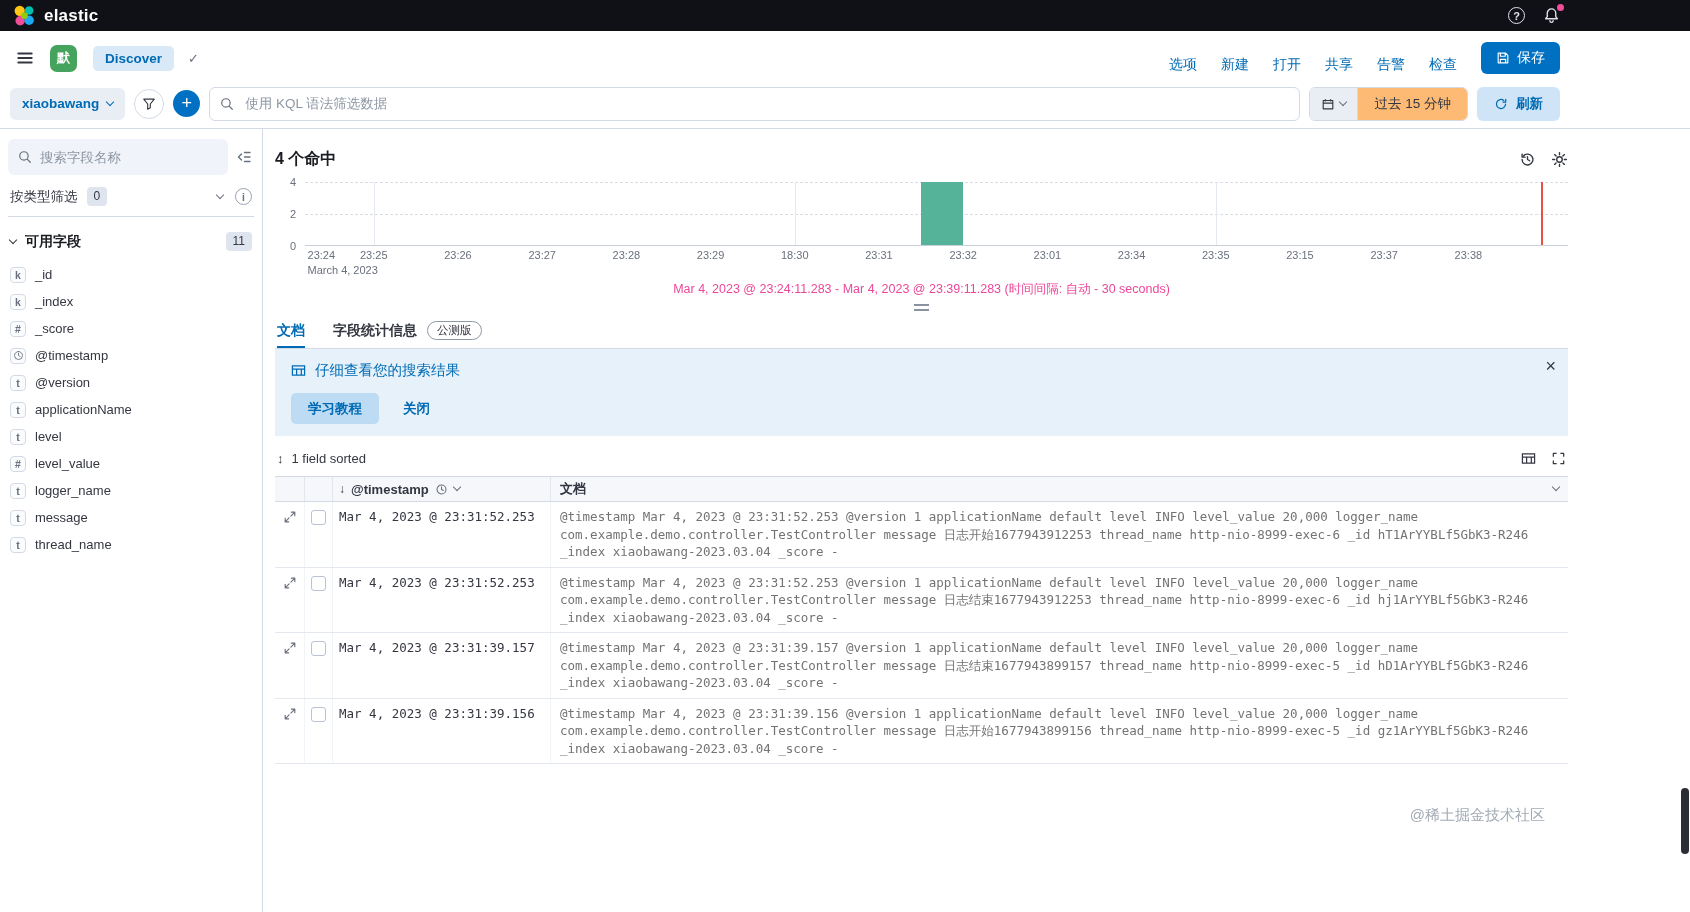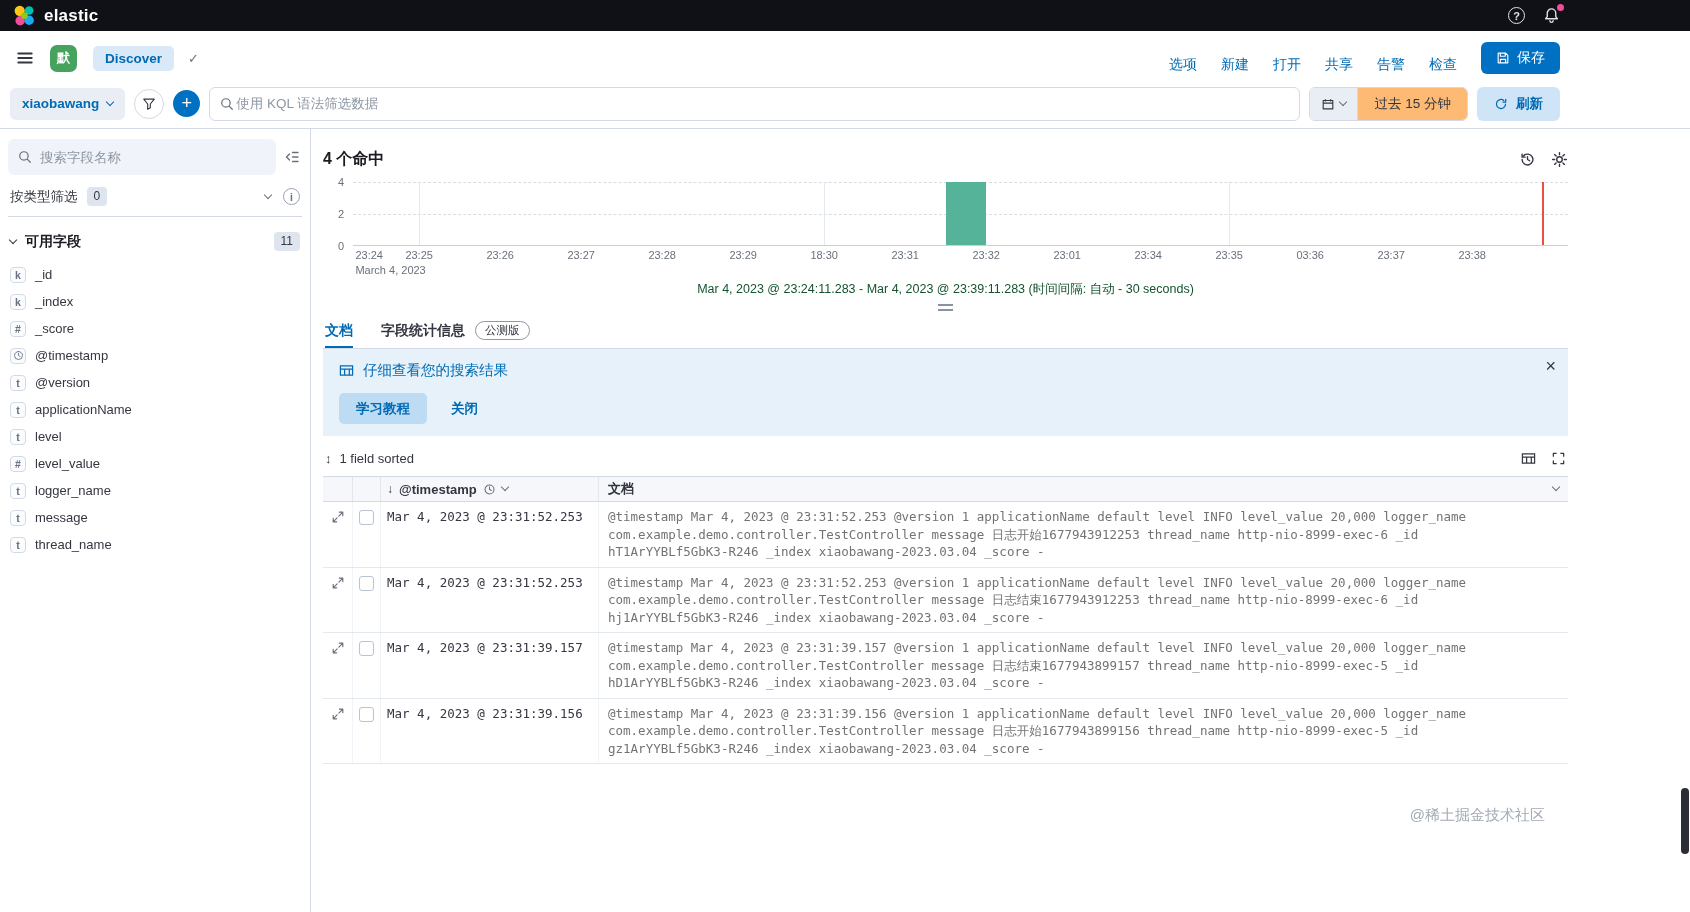--- a/index.html
+++ b/index.html
@@ -30,30 +30,30 @@
 .crumb-pill{margin-left:16px;background:#d9e9f8;color:var(--accent,#006bb4);font-size:13.5px;font-weight:600;padding:5px 12px;border-radius:5px}
 .nav-check{color:#69707d;margin-left:14px;font-size:13px}
 .nb-right{margin-left:auto;display:flex;align-items:flex-end;gap:24px;padding-right:118px}
 .nav-link{color:var(--accent,#006bb4);font-size:14px}
 .save-btn{background:var(--primary-button,#0071c2);color:#fff;height:32px;border-radius:6px;padding:0 15px;font-size:14px;font-weight:500;display:flex;align-items:center;gap:7px}
 
 .query-bar{height:44px;display:flex;align-items:center;gap:9px;padding:0 130px 6px 10px;border-bottom:1px solid #d3dae6}
 .dv-picker{background:#e9eef5;height:32px;border-radius:6px;padding:0 12px;color:var(--accent,#006bb4);font-weight:600;font-size:13.5px;display:flex;align-items:center;gap:8px}
 .icon-round{width:30px;height:30px;border:1px solid #d3dae6;border-radius:50%;display:flex;align-items:center;justify-content:center;color:#343741}
 .plus-btn{width:27px;height:27px;border-radius:50%;background:var(--primary-button,#0071c2);color:#fff;font-size:18px;display:flex;align-items:center;justify-content:center}
-.kql{flex:1;height:34px;border:1px solid #d3dae6;border-radius:6px;background:#fff;display:flex;align-items:center;gap:2px;padding:0 10px;color:#69707d}
+.kql{flex:1;height:34px;border:1px solid #d3dae6;border-radius:6px;background:#fff;display:flex;align-items:center;gap:11px;padding:0 10px;color:#69707d}
 .kql input{flex:1;font-size:13.5px;color:#343741;height:100%}
 .kql input::placeholder{color:#8d97a3}
 .date-group{display:flex;height:34px;border:1px solid #d3dae6;border-radius:6px;overflow:hidden;flex:none}
 .date-cal{background:#e9eef5;width:48px;display:flex;align-items:center;justify-content:center;gap:5px;border-right:1px solid #d3dae6;color:#343741}
 .date-text{display:flex;align-items:center;padding:0 16px;font-size:13.5px;background:#fdba74;white-space:nowrap}
 .refresh-btn{height:34px;background:var(--light-button,#cfe5f7);color:var(--accent,#006bb4);border-radius:6px;padding:0 17px;font-size:13.5px;font-weight:600;display:flex;align-items:center;gap:8px;flex:none}
 
 .app-body{display:flex;height:783px}
-.sidebar{width:311px;border-right:1px solid #d3dae6;position:relative;padding:10px 8px 0;flex:none}
+.sidebar{width:263px;border-right:1px solid #d3dae6;position:relative;padding:10px 8px 0;flex:none}
 .sb-top{display:flex;align-items:center;gap:6px}
 .sb-search{flex:1;height:36px;background:#f0f3f9;border-radius:6px;display:flex;align-items:center;gap:8px;padding:0 10px;color:#69707d}
 .sb-search input{flex:1;font-size:13.5px;color:#343741;height:100%}
 .sb-search input::placeholder{color:#8d97a3}
 .collapse-btn{color:#69707d;display:flex;padding:2px}
 .sb-filter{height:40px;display:flex;align-items:center;border-bottom:1px solid #d3dae6;padding:0 2px;margin-top:2px}
 .sbf-left{display:flex;align-items:center;gap:9px;font-size:13.5px;color:#343741;flex:1}
 .sbf-left .chev{margin-left:auto;margin-right:12px}
 .info-btn{width:17px;height:17px;border-radius:50%;border:1.3px solid #98a2b3;color:#69707d;font-size:10.5px;font-weight:700;display:flex;align-items:center;justify-content:center;flex:none}
 .sb-section{display:flex;align-items:center;gap:9px;margin-top:15px;padding:0 2px}
@@ -75,21 +75,21 @@
 .plot-col{flex:1}
 .plot{position:relative;height:64px;border-bottom:1px solid #c9d0dc}
 .hgrid{position:absolute;left:0;right:0;height:0;border-top:1px dashed #d7dce5}
 .vgrid{position:absolute;top:0;bottom:0;width:0;border-left:1px solid #e4e8ef}
 .hbar{position:absolute;bottom:0;background:var(--bar-green,#54b399)}
 .tmarker{position:absolute;top:0;bottom:0;width:2px;background:var(--marker-red,#e7513f)}
 .xaxis{position:relative;height:28px;margin-top:3px;font-size:11px;color:#69707d}
 .xlab{position:absolute;transform:translateX(-50%);text-align:center;white-space:nowrap}
 .xlab.first{transform:none;text-align:left}
 .xsub{margin-top:3px}
-.caption{text-align:center;font-size:12.5px;color:#14532d;margin-top:4px}
+.caption{text-align:center;font-size:12.5px;color:#ec4899;margin-top:4px}
 .resize-handle{width:15px;height:7px;border-top:2px solid #8b93a0;border-bottom:2px solid #8b93a0;margin:6px auto 0}
 .tabs{display:flex;align-items:center;gap:28px;border-bottom:1px solid #d3dae6;margin-top:2px;height:36px;padding:0 2px}
 .tab{height:100%;display:flex;align-items:center;gap:10px;font-size:14px;font-weight:600;color:#343741}
 .tab.active{color:var(--accent,#006bb4);box-shadow:inset 0 -2px 0 var(--accent,#006bb4)}
 .beta-badge{border:1px solid #8e98a5;border-radius:10px;padding:1px 9px;font-size:11.5px;font-weight:500;color:#343741}
 .callout{background:var(--callout-bg,#e6f1fa);padding:12px 16px;position:relative}
 .callout-title{display:flex;align-items:center;gap:9px;color:var(--accent,#006bb4);font-size:14.5px;font-weight:500}
 .callout-close{position:absolute;top:8px;right:12px;color:#343741;font-size:18px;line-height:1}
 .callout-body{margin-top:10px;font-size:13.5px;color:#343741}
 .callout-actions{margin-top:13px;display:flex;align-items:center;gap:24px}
@@ -347,21 +347,21 @@
             <div class="xlab" style="left: 58.7778%;">
               <div>23:01</div>
             </div>
             <div class="xlab" style="left: 65.4444%;">
               <div>23:34</div>
             </div>
             <div class="xlab" style="left: 72.1111%;">
               <div>23:35</div>
             </div>
             <div class="xlab" style="left: 78.7778%;">
-              <div>03:36</div>
+              <div>23:15</div>
             </div>
             <div class="xlab" style="left: 85.4444%;">
               <div>23:37</div>
             </div>
             <div class="xlab" style="left: 92.1111%;">
               <div>23:38</div>
             </div>
           </div>
       </div>
     </div>

